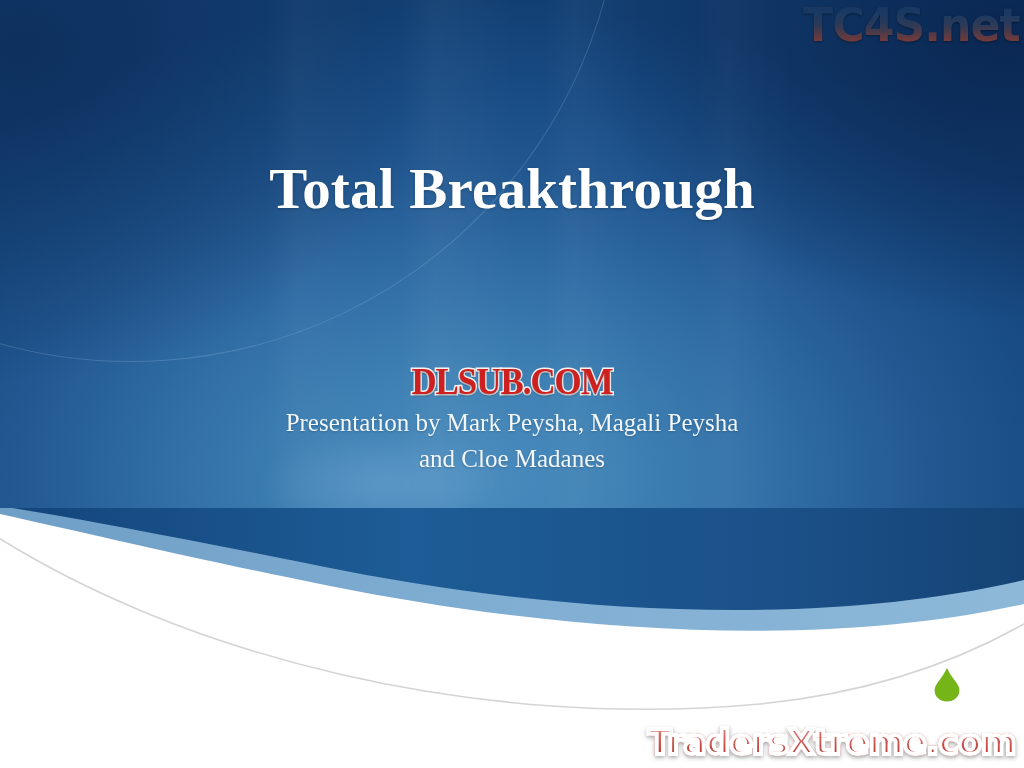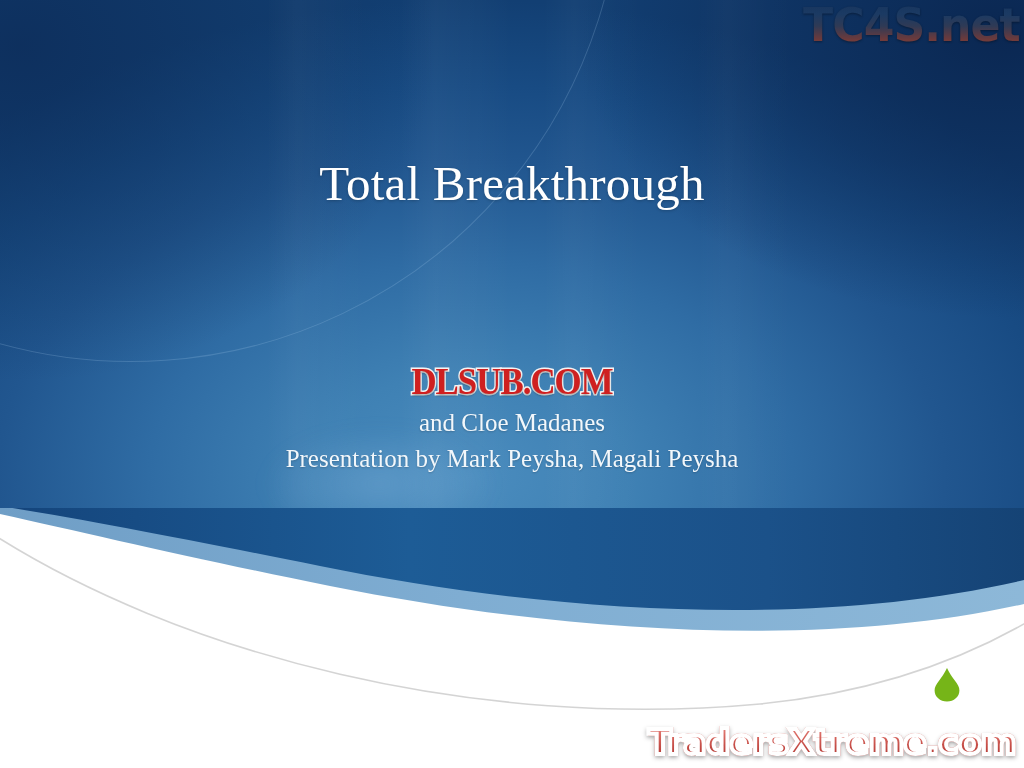--- a/index.html
+++ b/index.html
@@ -94,23 +94,23 @@
     width: 1024px;
     height: 768px;
   }
   .title {
     position: absolute;
     left: 92px;
     top: 158px;
     width: 840px;
     text-align: center;
     color: #ffffff;
-    font-size: 49px;
+    font-size: 57px;
     line-height: 1.08;
-    font-weight: normal;
+    font-weight: bold;
     letter-spacing: 0.2px;
     text-shadow: 0 1px 3px rgba(0,0,0,0.22);
   }
   .subtitle {
     position: absolute;
     left: 152px;
     top: 405px;
     width: 720px;
     text-align: center;
     color: #f2f7fb;
@@ -228,22 +228,22 @@
     </svg>
   </div>
 
   <div class="content">
 
     <div class="title">
       <div>Total Breakthrough</div>
     </div>
 
     <div class="subtitle">
+      <div>Presentation by Mark Peysha, Magali Peysha</div>
       <div>and Cloe Madanes</div>
-      <div>Presentation by Mark Peysha, Magali Peysha</div>
     </div>
 
     <div class="wm-tc4s">TC4S.net</div>
 
     <div class="wm-dlsub">DLSUB.COM</div>
 
     <div class="wm-traders-stroke">TradersXtreme.com</div>
     <div class="wm-traders">TradersXtreme.com</div>
 
     <div class="droplet">

